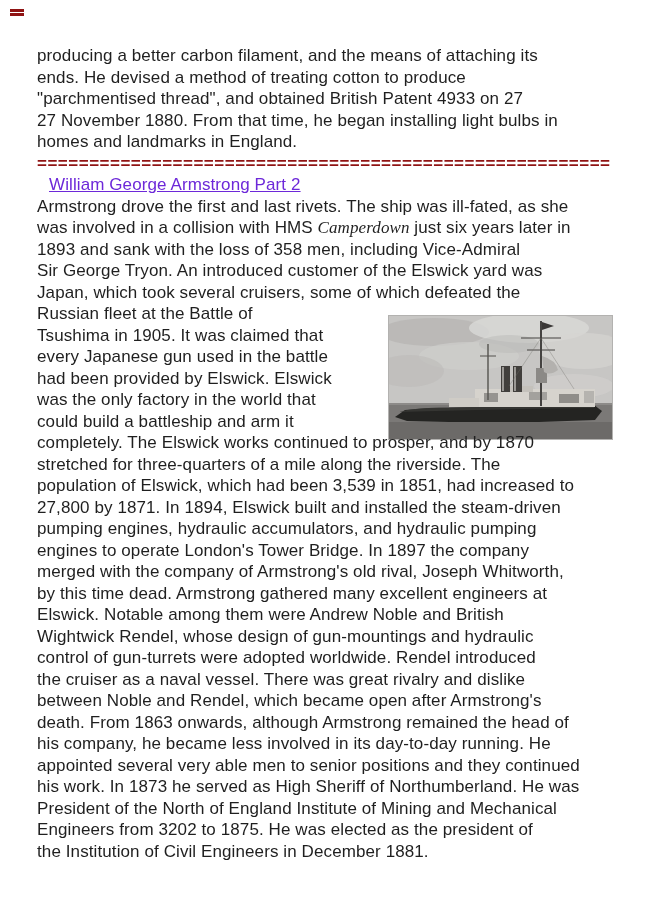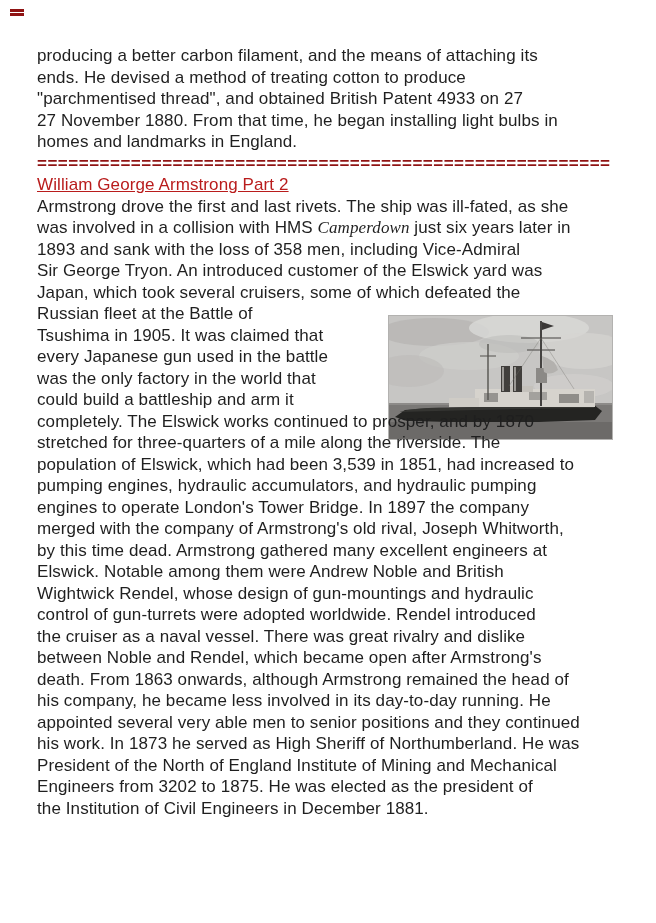--- a/index.html
+++ b/index.html
@@ -22,23 +22,24 @@
   .tline{white-space:nowrap;height:21.5px;}
   .separator{
     color:#8f1313;
     font-weight:bold;
     letter-spacing:0.5px;
     white-space:nowrap;
     height:21.5px;
   }
   .heading-line{height:21.5px;white-space:nowrap;}
   .heading-line a{
-    color:#b91c1c;
+    color:#6d28d9;
     text-decoration:underline;
     cursor:pointer;
+    margin-left:12px;
   }
   .italic{font-style:italic;font-family:Liberation Serif, serif;}
   #top-marker{
     position:absolute;
     left:10px;top:9px;
     width:14px;height:7px;
     background:
       linear-gradient(#8f1313 0 2.6px, #ffffff 2.6px 4.2px, #8f1313 4.2px 7px);
   }
   #ship-figure{
@@ -121,27 +122,29 @@
     <div class="tline"><span>was involved in a collision with HMS </span><span class="italic">Camperdown</span><span> just six years later in</span></div>
     <div>
         <div class="tline">1893 and sank with the loss of 358 men, including Vice-Admiral</div>
         <div class="tline">Sir George Tryon. An introduced customer of the Elswick yard was</div>
         <div class="tline">Japan, which took several cruisers, some of which defeated the</div>
       </div>
     <div>
         <div class="tline">Russian fleet at the Battle of</div>
         <div class="tline">Tsushima in 1905. It was claimed that</div>
         <div class="tline">every Japanese gun used in the battle</div>
+        <div class="tline">had been provided by Elswick. Elswick</div>
         <div class="tline">was the only factory in the world that</div>
         <div class="tline">could build a battleship and arm it</div>
       </div>
     <div>
         <div class="tline">completely. The Elswick works continued to prosper, and by 1870</div>
         <div class="tline">stretched for three-quarters of a mile along the riverside. The</div>
         <div class="tline">population of Elswick, which had been 3,539 in 1851, had increased to</div>
+        <div class="tline">27,800 by 1871. In 1894, Elswick built and installed the steam-driven</div>
         <div class="tline">pumping engines, hydraulic accumulators, and hydraulic pumping</div>
         <div class="tline">engines to operate London's Tower Bridge. In 1897 the company</div>
         <div class="tline">merged with the company of Armstrong's old rival, Joseph Whitworth,</div>
         <div class="tline">by this time dead. Armstrong gathered many excellent engineers at</div>
         <div class="tline">Elswick. Notable among them were Andrew Noble and British</div>
         <div class="tline">Wightwick Rendel, whose design of gun-mountings and hydraulic</div>
         <div class="tline">control of gun-turrets were adopted worldwide. Rendel introduced</div>
         <div class="tline">the cruiser as a naval vessel. There was great rivalry and dislike</div>
         <div class="tline">between Noble and Rendel, which became open after Armstrong's</div>
         <div class="tline">death. From 1863 onwards, although Armstrong remained the head of</div>

